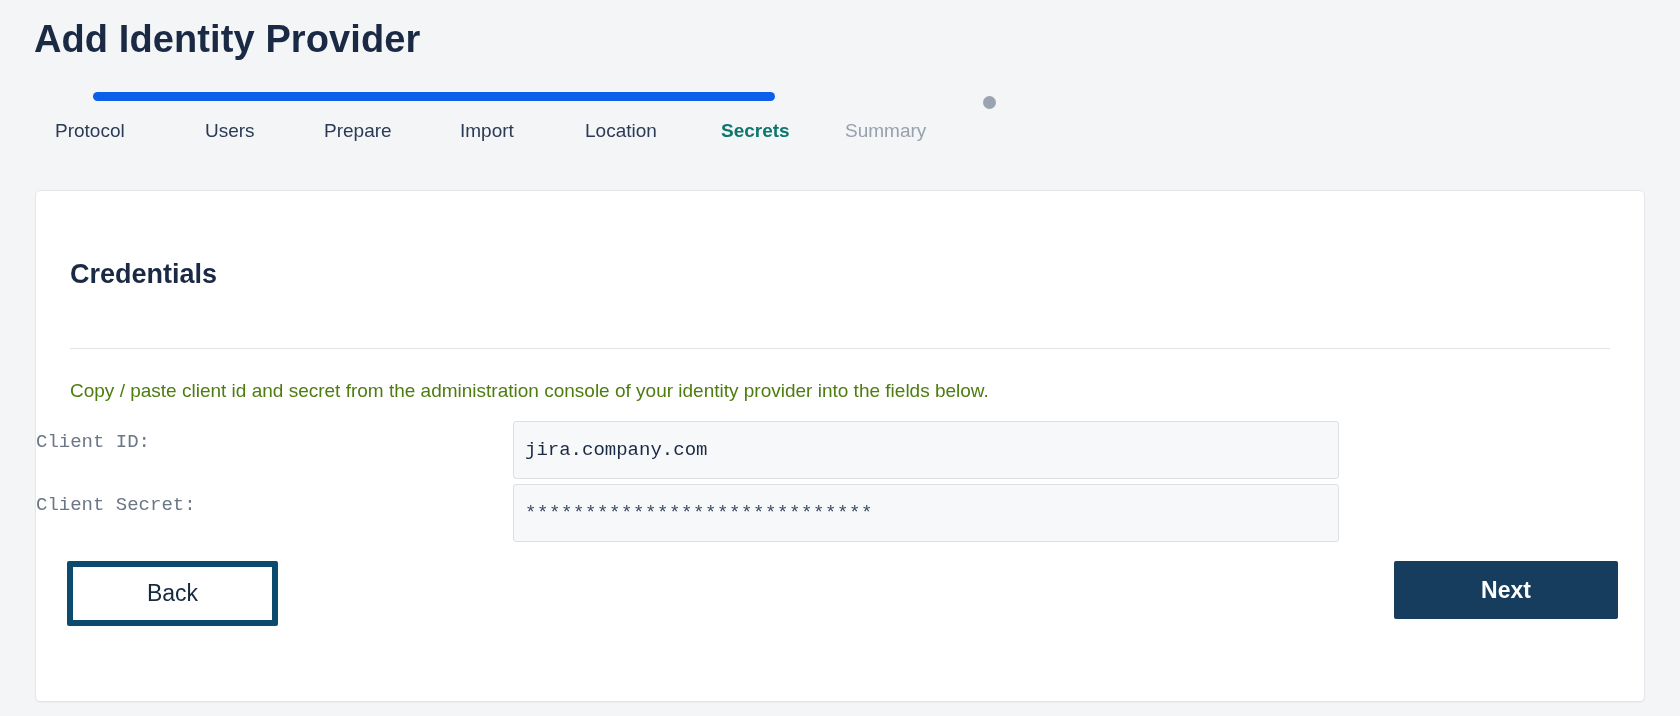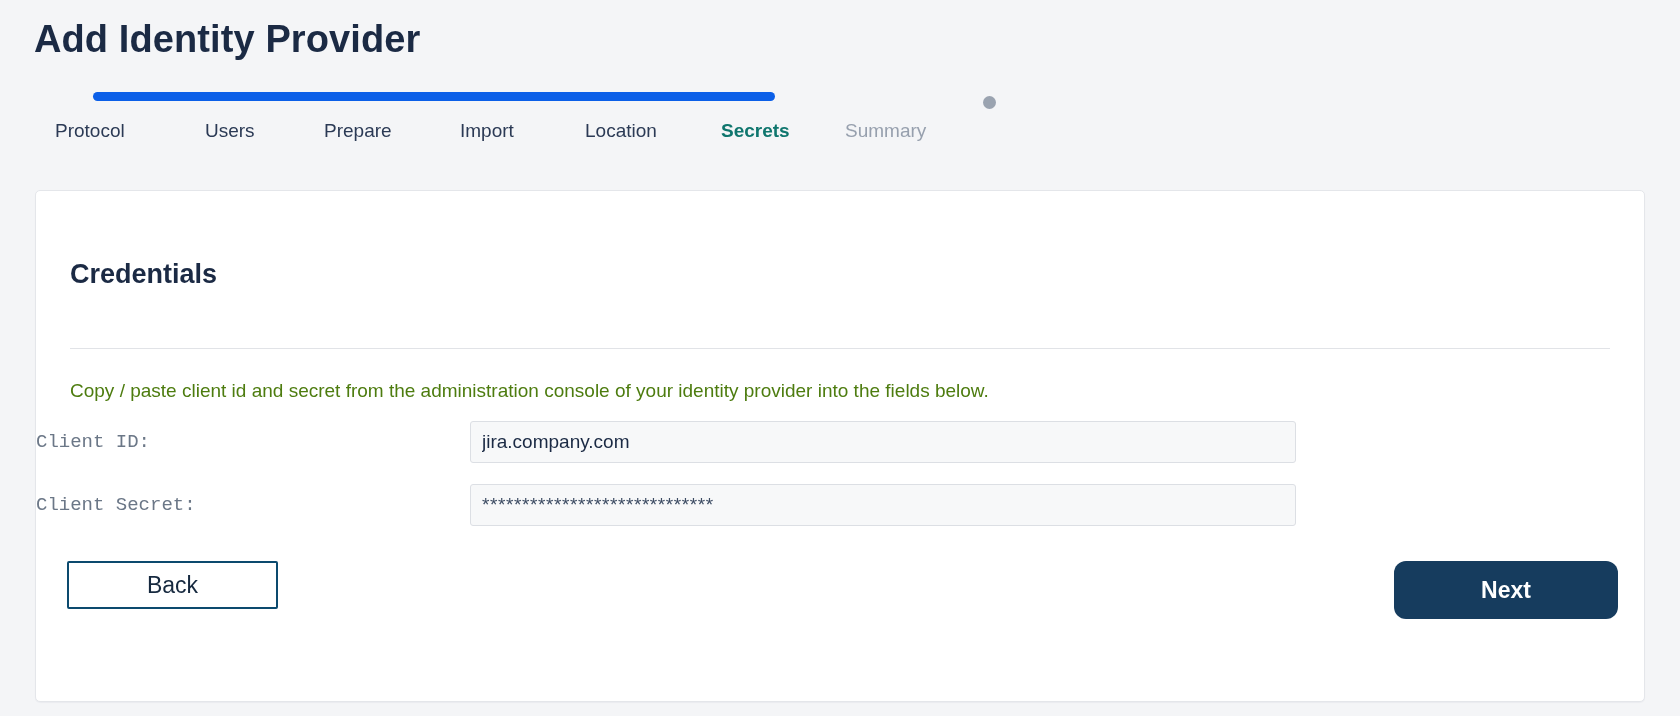--- a/index.html
+++ b/index.html
@@ -155,29 +155,29 @@
     padding-right: 22px;
     box-sizing: border-box;
     font-size: 19px;
     color: #6b7787;
     white-space: nowrap;
     font-family: Liberation Mono, monospace;
   }
 
   .field-input {
     position: absolute;
-    left: 434px;
+    left: 477px;
     top: 0;
     width: 826px;
-    height: 42px;
+    height: 58px;
     box-sizing: border-box;
     background: #f7f8f9;
     border: 1px solid #dcdfe4;
     border-radius: 3px;
-    font-family: Liberation Sans, sans-serif;
+    font-family: Liberation Mono, monospace;
     font-size: 19px;
     color: #1b2a44;
     padding: 0 11px;
     outline: none;
   }
   .field-input.is-secret {
     letter-spacing: 0.6px;
     color: #3d4c63;
   }
 
@@ -188,24 +188,24 @@
     top: 370px;
     width: 100%;
     height: 62px;
   }
 
   .btn-back {
     position: absolute;
     left: 31px;
     top: 0;
     width: 211px;
-    height: 48px;
+    height: 65px;
     box-sizing: border-box;
     background: #ffffff;
-    border: 2px solid #0c4a6e;
+    border: 6px solid #0c4a6e;
     border-radius: 2px;
     font-family: "Liberation Sans", "DejaVu Sans", sans-serif;
     font-size: 23px;
     color: #16293f;
     cursor: pointer;
     padding: 0;
   }
 
   .link-save-draft {
     position: absolute;
@@ -223,21 +223,21 @@
 
   .btn-next {
     position: absolute;
     right: 26px;
     top: 0;
     width: 224px;
     height: 58px;
     box-sizing: border-box;
     background: #163c5e;
     border: none;
-    border-radius: 12px;
+    border-radius: 2px;
     font-family: "Liberation Sans", "DejaVu Sans", sans-serif;
     font-size: 23px;
     font-weight: bold;
     color: #ffffff;
     cursor: pointer;
     padding: 0;
   }
 </style>
 </head>
 <body>

